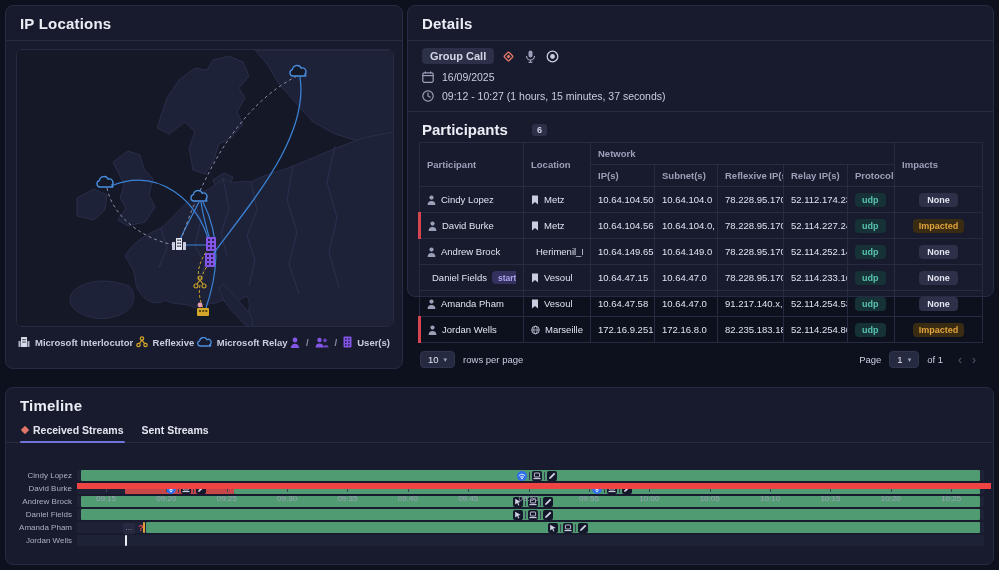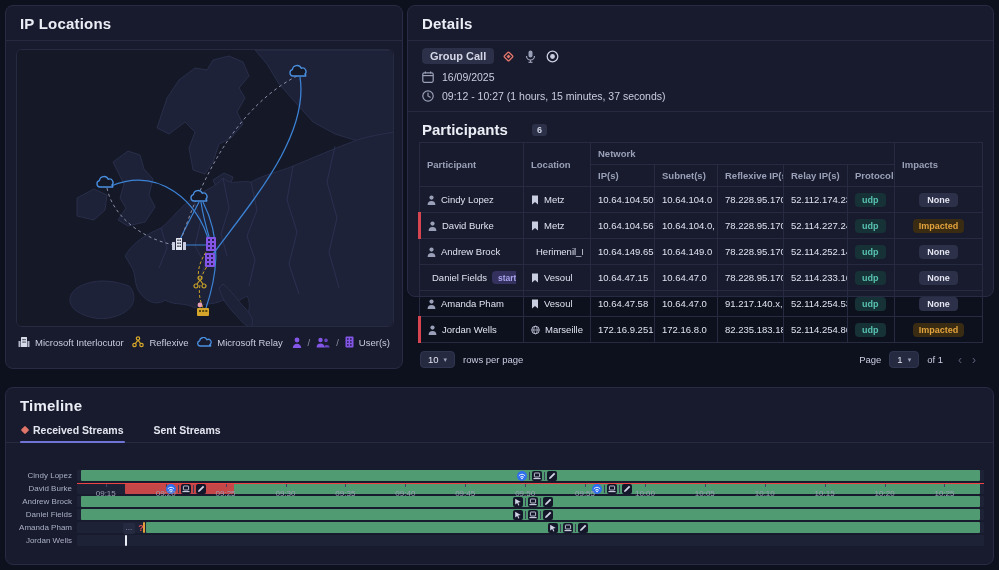--- a/index.html
+++ b/index.html
@@ -7,21 +7,21 @@
   .panel { position:absolute; background:#181b2d; border:1px solid #272b44; border-radius:8px; }
   #panel-map { left:5px; top:5px; width:398px; height:364px; }
   #panel-details { left:407px; top:5px; width:587px; height:292px; }
   #panel-timeline { left:5px; top:387px; width:989px; height:178px; }
   .panel-title { font-size:15px; font-weight:bold; color:#eceef6; padding:9px 14px 8px; letter-spacing:.2px; }
   .divider { height:1px; background:#262b42; margin:0; }
 
   
   .map-box { margin:8px 10px 0; width:378px; height:278px; background:#141827; border:1px solid #262b42; border-radius:6px; overflow:hidden; }
   .legend { display:flex; align-items:center; justify-content:space-between; padding:9px 12px 0; }
-  .legend-item { display:flex; align-items:center; gap:5px; font-size:9.5px; font-weight:normal; color:#c9cde0; }
+  .legend-item { display:flex; align-items:center; gap:5px; font-size:9.5px; font-weight:bold; color:#c9cde0; }
   .legend-sep { color:#8a8fa8; font-size:9.5px; margin:0 1px; }
 
   
   .meta-row { display:flex; align-items:center; gap:8px; padding:7px 14px 0; font-size:10.5px; color:#c9cde0; }
   .pill { background:#2c3048; color:#d4d7e6; border-radius:4px; padding:2px 8px; font-size:11px; font-weight:bold; }
   .meta-icons { display:flex; align-items:center; gap:10px; }
   .sect-head { display:flex; align-items:center; gap:24px; padding:9px 14px 2px; }
   .sect-title { font-size:15px; font-weight:bold; color:#eceef6; }
   .count-badge { background:#2c3048; color:#cdd1e2; border-radius:3px; font-size:9px; font-weight:bold; padding:1px 5px; }
   .tbl-tools { display:flex; align-items:center; justify-content:flex-end; gap:9px; padding:0 12px 4px; font-size:9.5px; font-weight:bold; color:#c9cde0; }
@@ -39,21 +39,21 @@
   .badge-none { background:#2c3048; color:#e3e5f0; border-radius:4px; padding:2px 8px; font-size:9px; font-weight:bold; }
   .badge-impacted { background:#3a2c12; color:#e2a33c; border-radius:4px; padding:2px 6px; font-size:9px; font-weight:bold; }
   .badge-starter { background:#34315e; color:#a8a4ee; border-radius:4px; padding:1.5px 6px; font-size:8.5px; font-weight:bold; }
   .tfooter { display:flex; align-items:center; padding:8px 12px 0; font-size:9.5px; color:#c9cde0; }
   .select-pill { background:#262a40; border:1px solid #30354f; border-radius:4px; padding:2px 7px; font-size:9.5px; color:#e3e5f0; display:inline-flex; align-items:center; gap:5px; }
   .caret { font-size:7px; color:#9aa0b8; }
   .tfooter .spacer { flex:1; }
   .pg-chev { color:#565b72; font-size:12px; padding:0 5px; }
 
   
-  .tabs { display:flex; gap:26px; padding:2px 14px 0; border-bottom:1px solid #262b42; }
+  .tabs { display:flex; gap:14px; padding:2px 14px 0; border-bottom:1px solid #262b42; }
   .tab { display:flex; align-items:center; gap:5px; font-size:10.5px; font-weight:bold; color:#e3e5f0; padding:4px 2px 6px; position:relative; }
   .tab.active::after { content:""; position:absolute; left:0; right:0; bottom:-1px; height:2px; background:#6f74d6; border-radius:1px; }
   .subtabs { display:flex; gap:22px; padding:5px 14px 0; }
   .subtab { display:flex; align-items:center; gap:5px; font-size:10px; font-weight:bold; color:#e3e5f0; padding:2px 2px 5px; position:relative; }
   .subtab.active::after { content:""; position:absolute; left:0; right:0; bottom:0; height:2px; background:#6f74d6; border-radius:1px; }
   .subtab.disabled { color:#565b72; }
   .diamond { width:6px; height:6px; background:#e0756a; transform:rotate(45deg); border-radius:1px; }
   #tl-chart { position:absolute; left:0; right:0; top:82px; bottom:0; }
   .tl-row { position:absolute; left:0; right:9px; height:11px; }
   .tl-label { position:absolute; left:0; width:66px; text-align:right; font-size:8px; color:#aab0c6; line-height:11px; }
@@ -64,21 +64,21 @@
   .tickmark { position:absolute; top:0; width:2px; height:11px; border-radius:1px; }
   .tickmark.orange { background:#e0a33c; }
   .tickmark.white { background:#eceef6; }
   .marker { position:absolute; top:0.5px; display:flex; align-items:center; gap:2px; }
   .mk { width:10px; height:10px; border-radius:2px; background:#14172a; display:flex; align-items:center; justify-content:center; }
   .mk.blue { background:transparent; }
   .mk-sep { width:1px; height:8px; background:#3a3f58; }
   .pre-group { position:absolute; top:0.5px; display:flex; align-items:center; gap:3px; }
   .pre-dots { background:#262a40; color:#9aa0b8; font-size:8px; line-height:9px; border-radius:2px; padding:0 3px 2px; }
   .pre-q { color:#e05252; font-size:9px; font-weight:bold; line-height:10px; }
-  #tl-axis { position:absolute; left:71px; right:9px; top:95px; height:24px; border-top:1px solid #ef4444; }
+  #tl-axis { position:absolute; left:71px; right:2px; top:95px; height:24px; border-top:6px solid #ef4444; }
   .ax-lbl { position:absolute; top:5px; transform:translateX(-50%); font-size:8px; color:#9ba0b6; }
   .ax-tick { position:absolute; top:0; width:1px; height:3px; background:#3f4460; }
 </style>
 </head>
 <body>
 
 <div class="panel" id="panel-map">
   <div class="panel-title">IP Locations</div>
   <div class="divider"></div>
   <div class="map-box">

